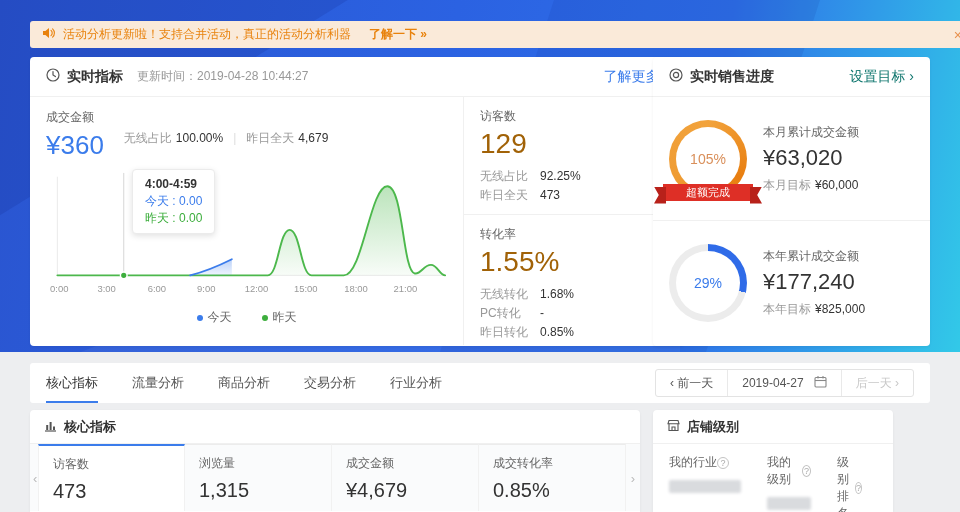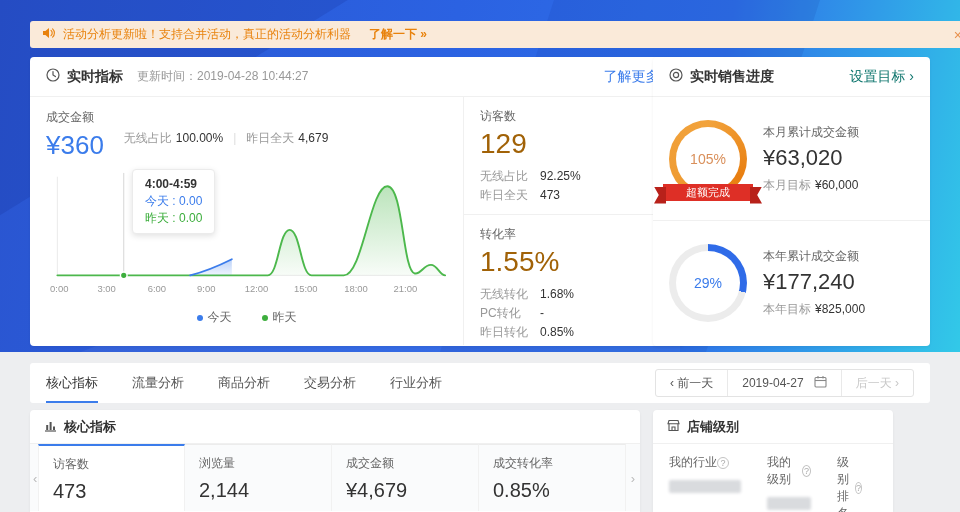--- a/index.html
+++ b/index.html
@@ -306,21 +306,21 @@
     <span class="p-title">核心指标</span>
   </div>
   <div class="cards">
     <span class="scroll l">‹</span>
     <div class="card active">
       <div class="lbl">访客数</div>
       <div class="cv">473</div>
     </div>
     <div class="card">
       <div class="lbl">浏览量</div>
-      <div class="cv">2,144</div>
+      <div class="cv">1,315</div>
     </div>
     <div class="card">
       <div class="lbl">成交金额</div>
       <div class="cv">¥4,679</div>
     </div>
     <div class="card">
       <div class="lbl">成交转化率</div>
       <div class="cv">0.85%</div>
     </div>
     <span class="scroll r">›</span>

